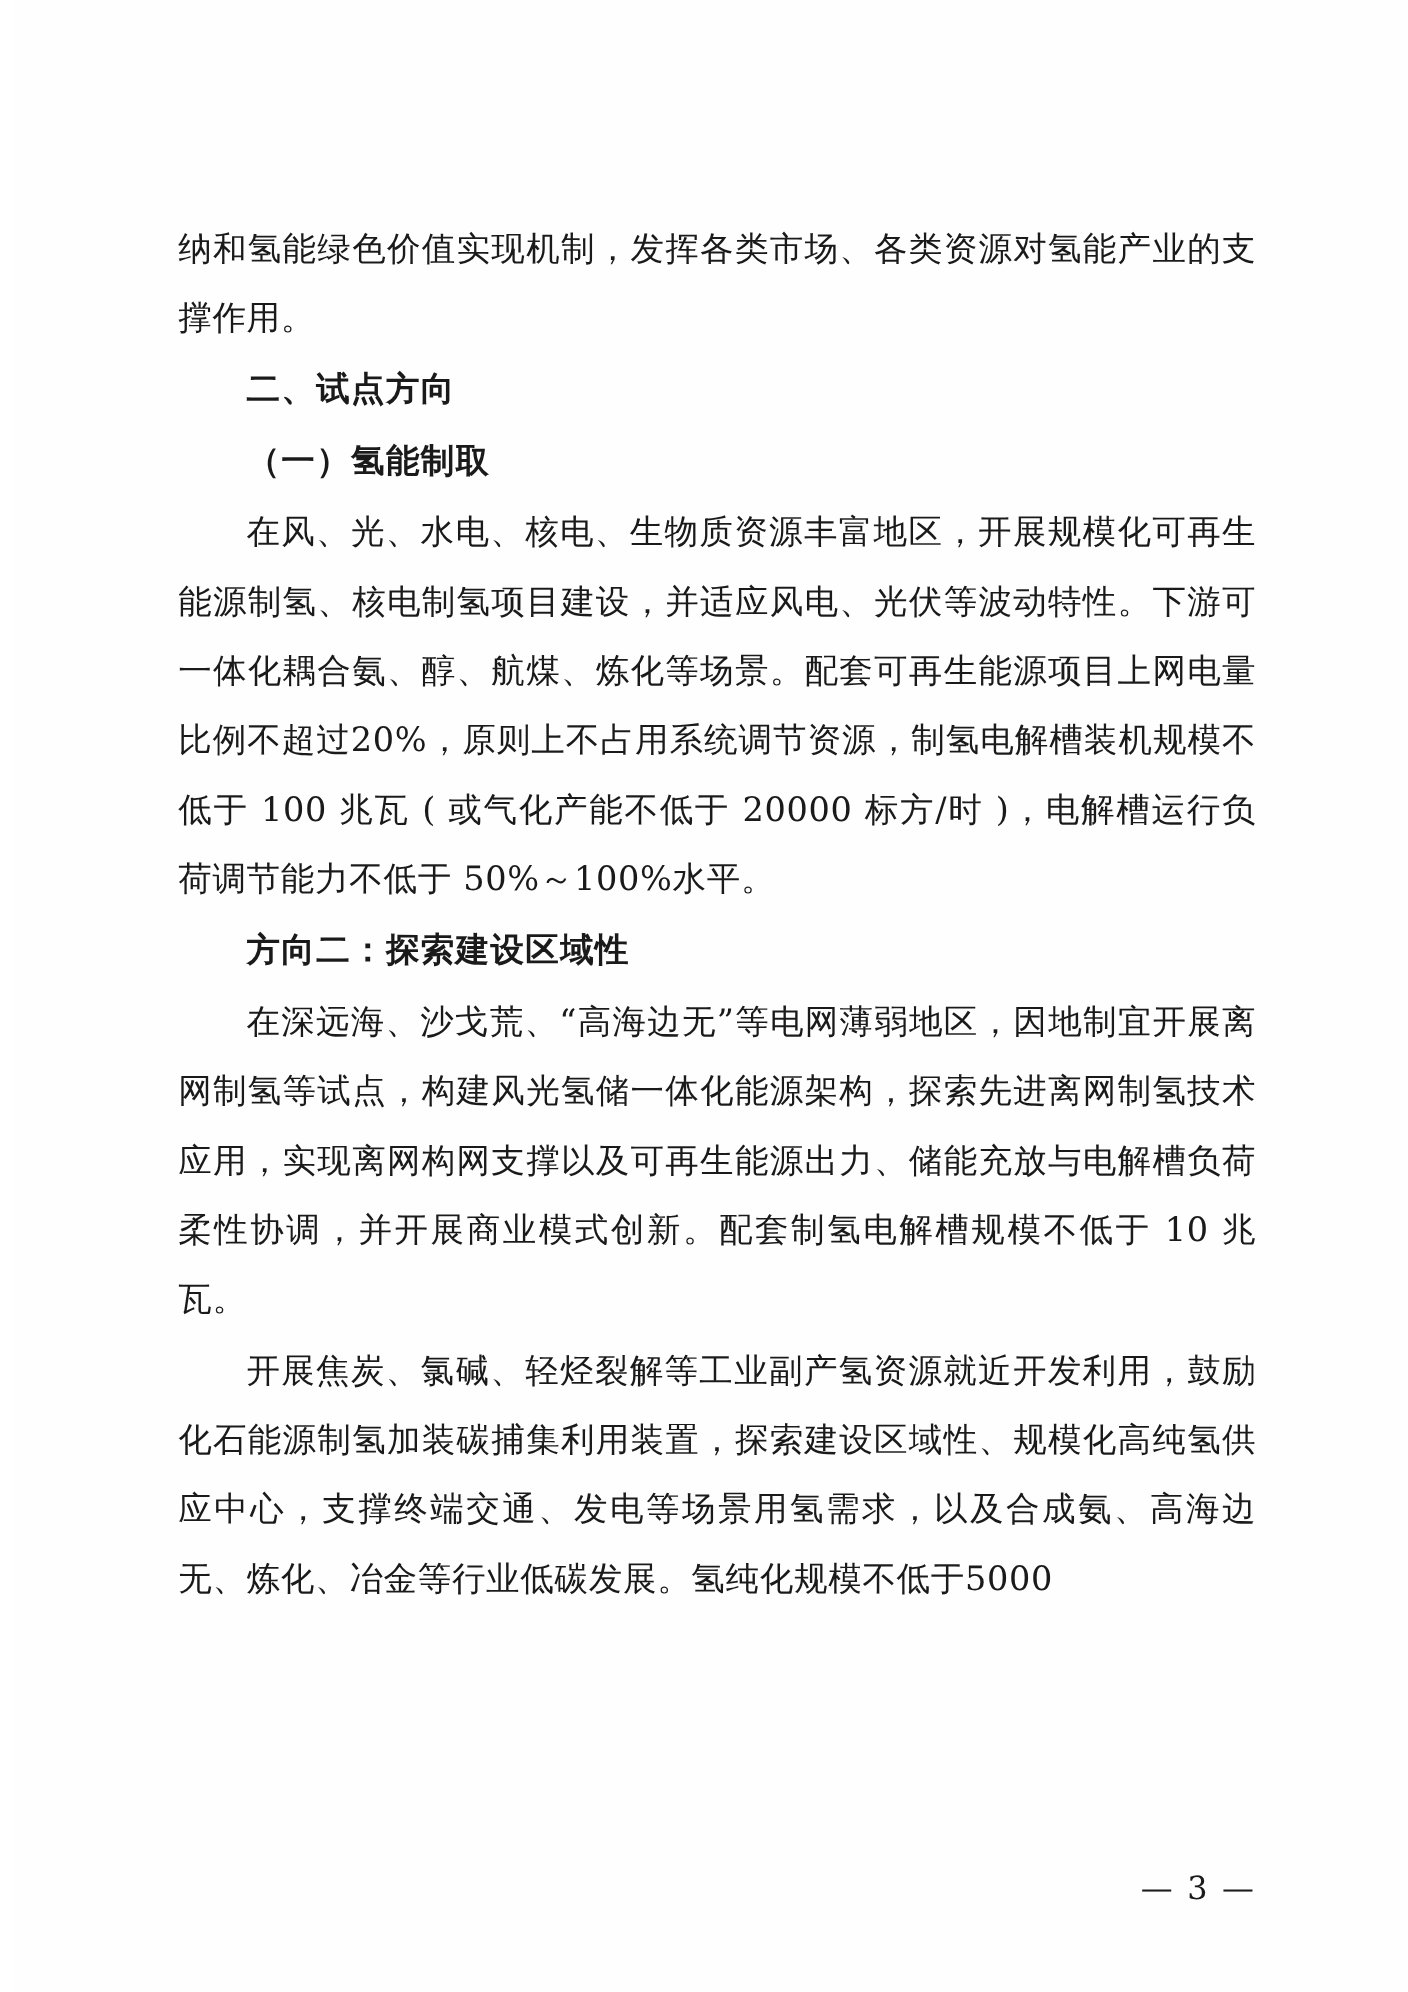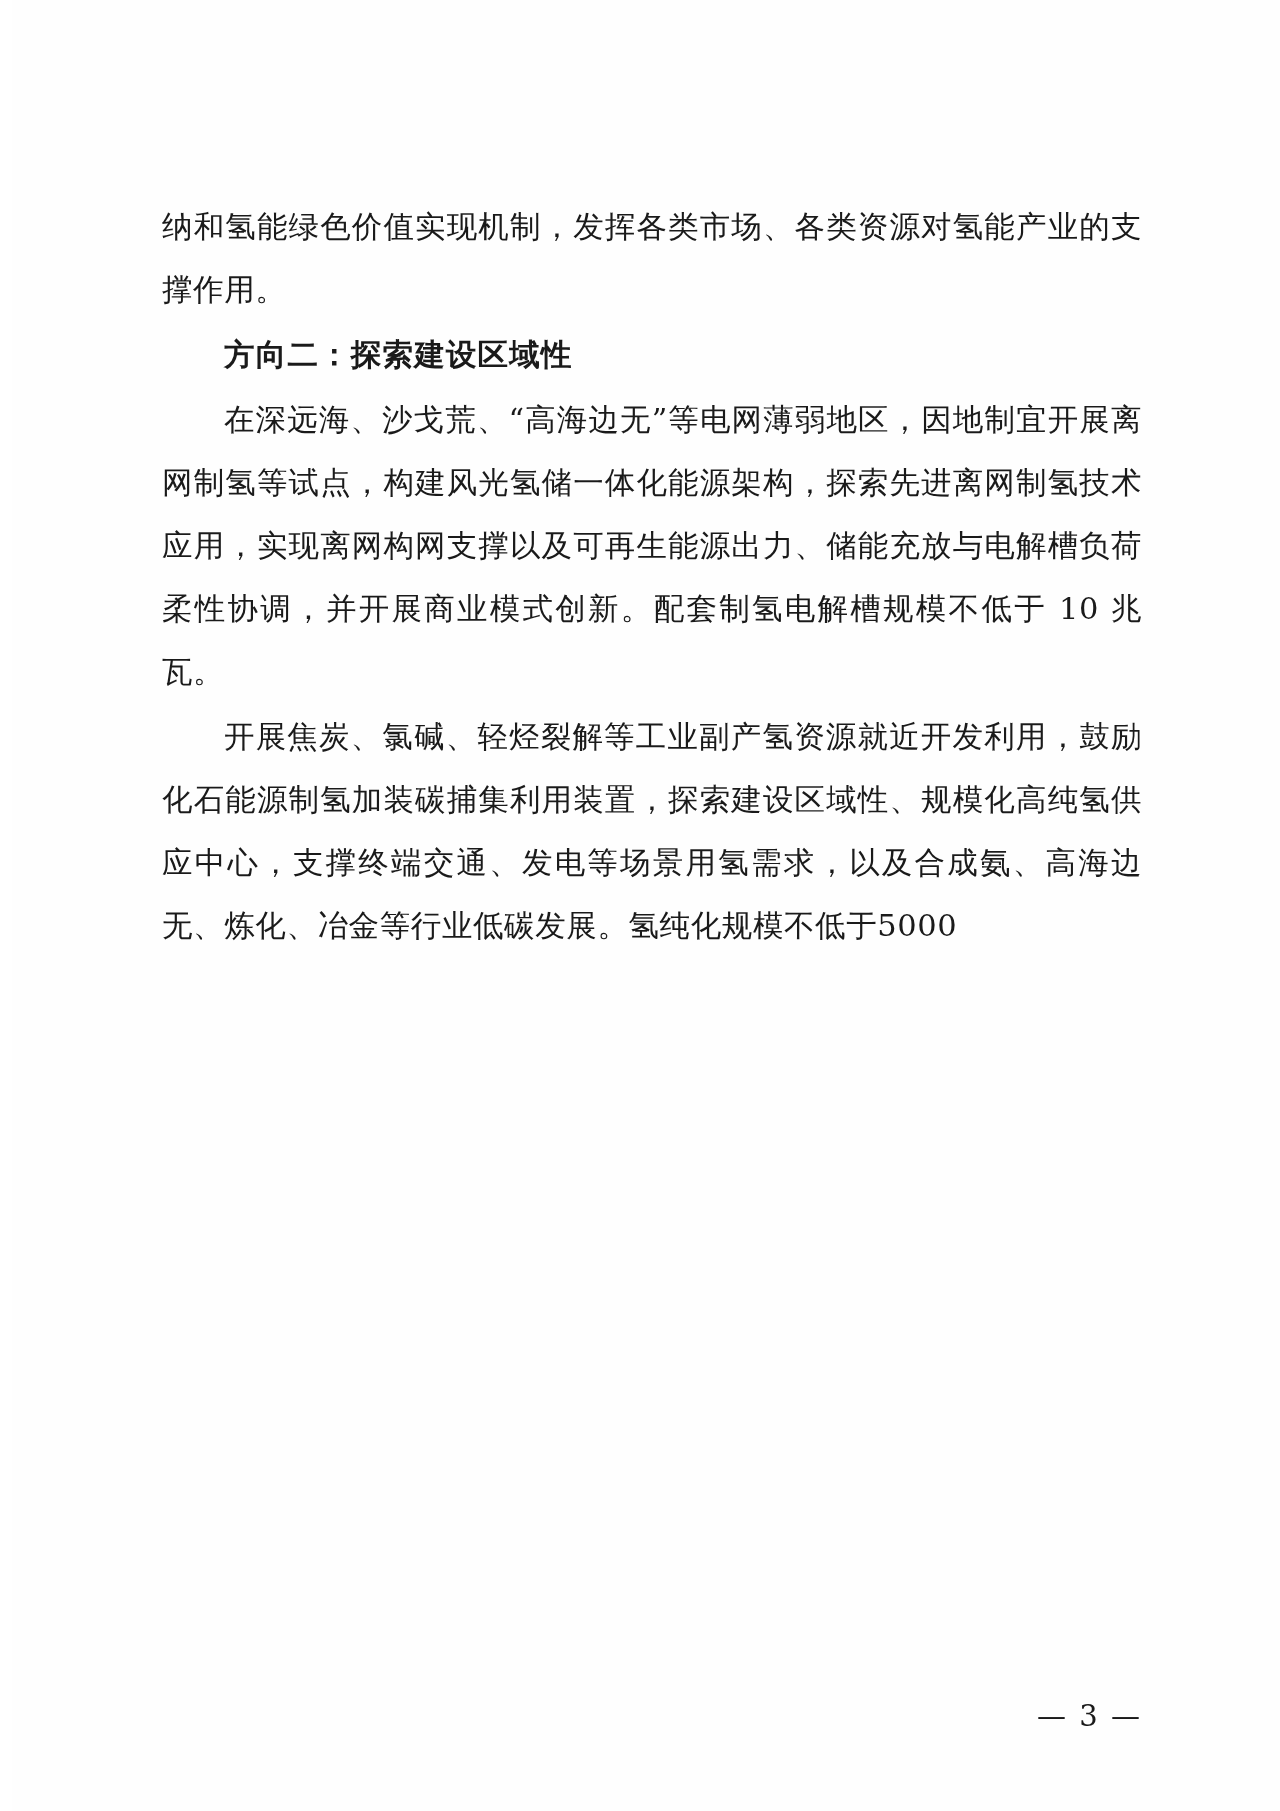--- a/index.html
+++ b/index.html
@@ -66,23 +66,26 @@
   }
 </style>
 </head>
 <body>
 
 <div class="page">
   <div class="doc-body">
 
     <p class="para">纳和氢能绿色价值实现机制，发挥各类市场、各类资源对氢能产业的支撑作用。</p>
 
+    <p class="para heading-1">二、试点方向</p>
+
+    <p class="para heading-2">（一）氢能制取</p>
 
 
-
+    <p class="para indent">在风、光、水电、核电、生物质资源丰富地区，开展规模化可再生能源制氢、核电制氢项目建设，并适应风电、光伏等波动特性。下游可一体化耦合氨、醇、航煤、炼化等场景。配套可再生能源项目上网电量比例不超过20%，原则上不占用系统调节资源，制氢电解槽装机规模不低于 100 兆瓦 ( 或气化产能不低于 20000 标方/时 )，电解槽运行负荷调节能力不低于 50%～100%水平。</p>
 
     <p class="para heading-3">方向二：探索建设区域性</p>
 
     <p class="para indent">在深远海、沙戈荒、“高海边无”等电网薄弱地区，因地制宜开展离网制氢等试点，构建风光氢储一体化能源架构，探索先进离网制氢技术应用，实现离网构网支撑以及可再生能源出力、储能充放与电解槽负荷柔性协调，并开展商业模式创新。配套制氢电解槽规模不低于 10 兆瓦。</p>
 
 
     <p class="para indent">开展焦炭、氯碱、轻烃裂解等工业副产氢资源就近开发利用，鼓励化石能源制氢加装碳捕集利用装置，探索建设区域性、规模化高纯氢供应中心，支撑终端交通、发电等场景用氢需求，以及合成氨、高海边无、炼化、冶金等行业低碳发展。氢纯化规模不低于5000</p>
 
   </div>
 

